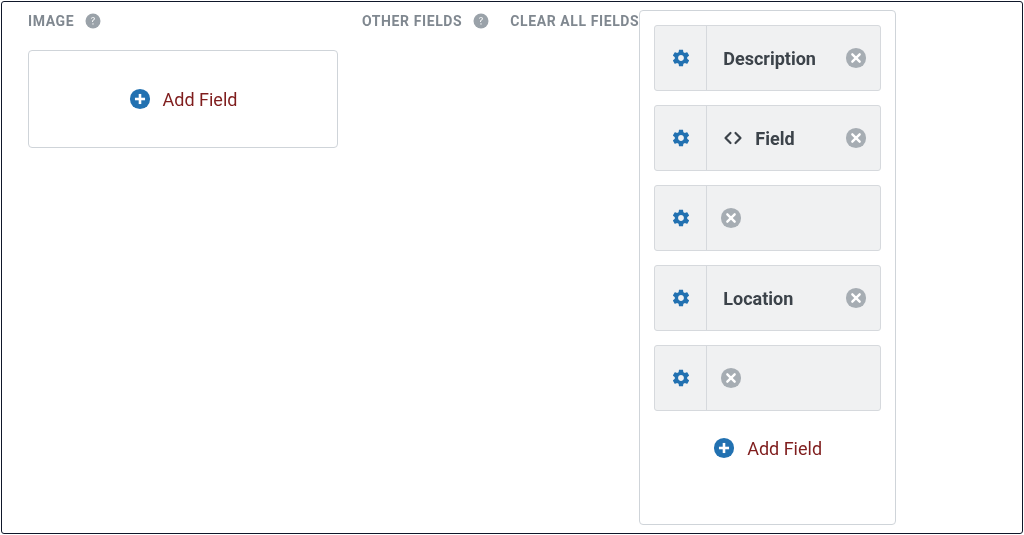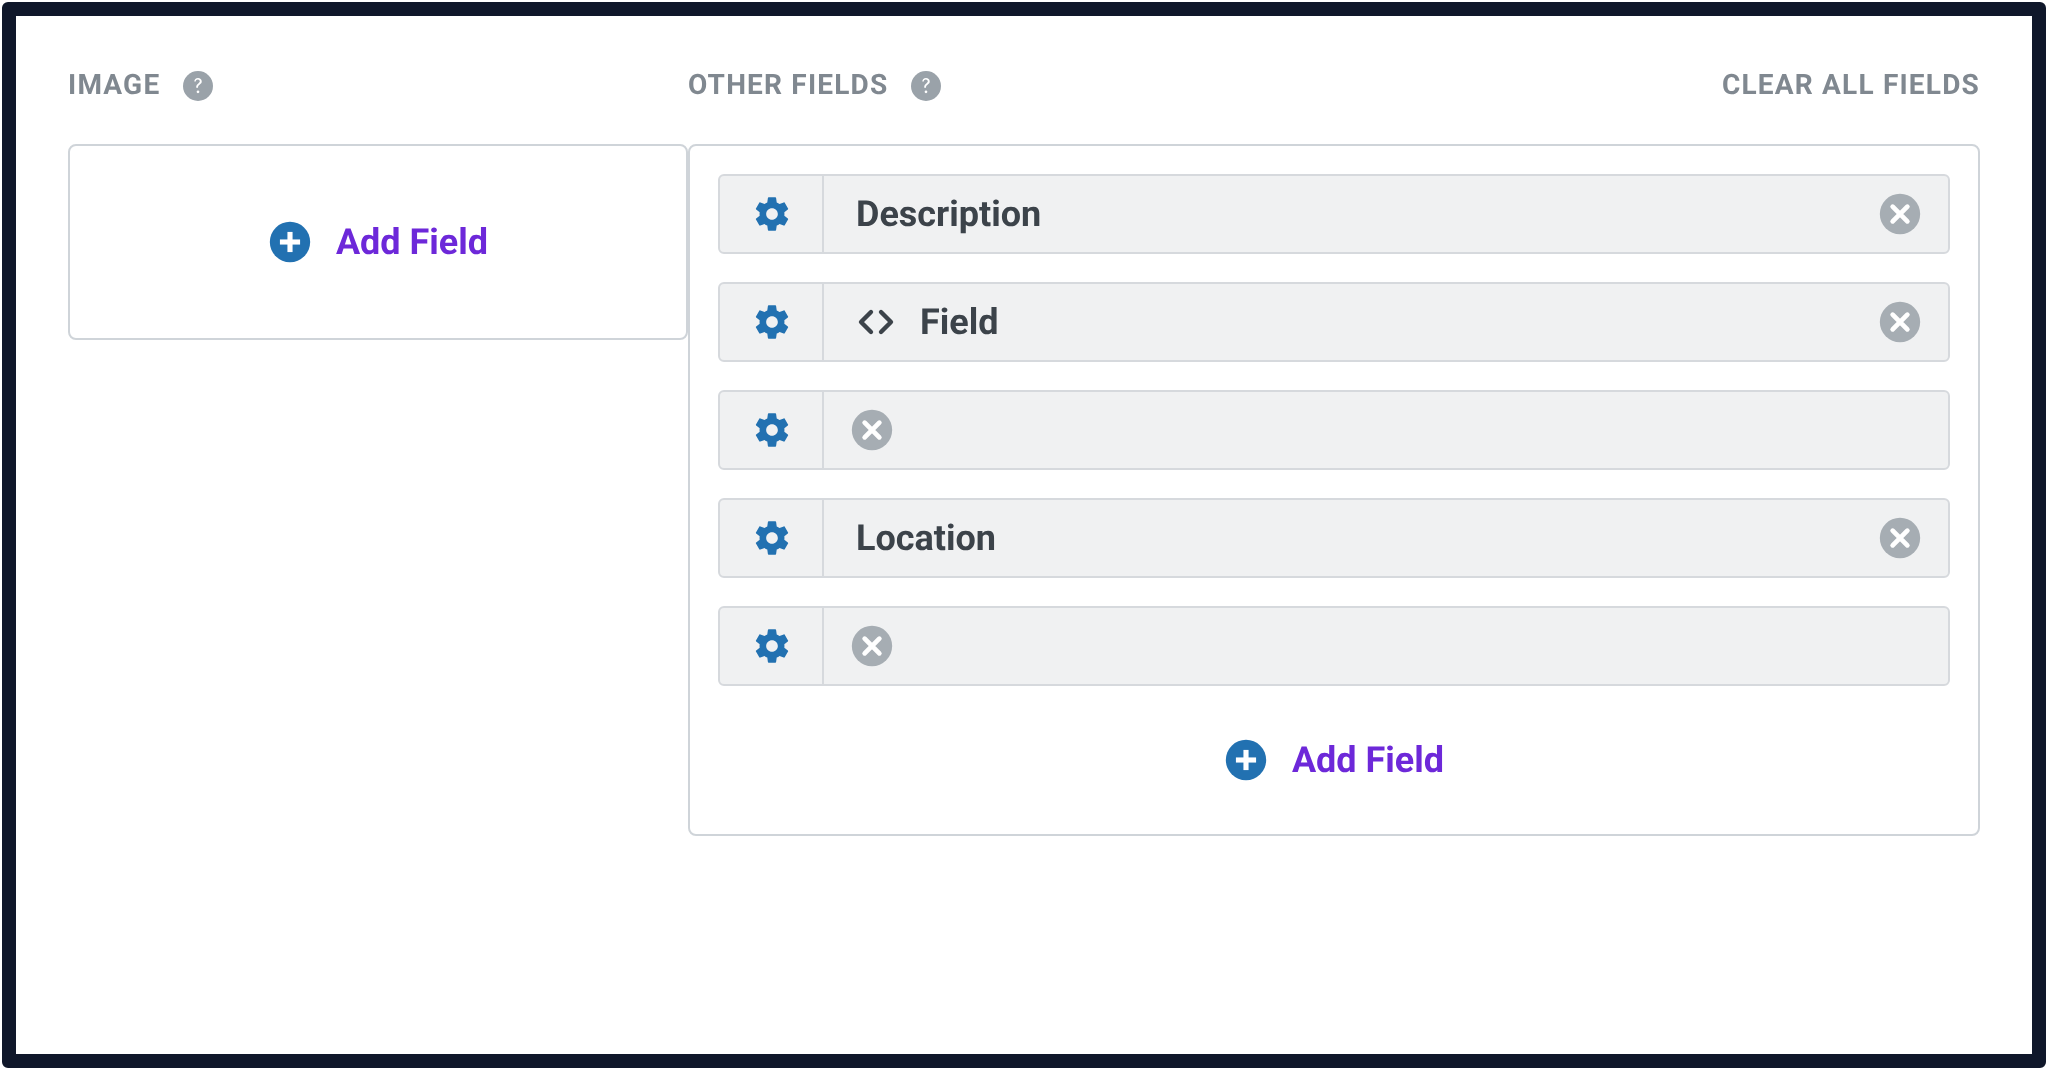--- a/index.html
+++ b/index.html
@@ -5,36 +5,37 @@
   * { box-sizing: border-box; }
   html, body { margin: 0; padding: 0; }
   body {
     font-family: -apple-system, BlinkMacSystemFont, "Segoe UI", Roboto, Helvetica, Arial, sans-serif;
     background: #fff;
     color: #3c434a;
     width: 1024px;
     height: 535px;
   }
   .panel {
-    border: 7px solid #0f172a;
+    border: 1px solid #0f172a;
     border-radius: 3px;
     width: 1022px;
     height: 533px;
     margin: 1px;
-    padding: 24px 26px;
-    display: flex;
+    padding: 8px 26px;
+    display: flex;
+    gap: 24px;
   }
   .col-left {
     width: 310px;
     flex-shrink: 0;
   }
   .col-right {
     flex: 1;
     display: flex;
-    flex-direction: column;
+    flex-direction: row;
   }
   .section-header {
     display: flex;
     align-items: center;
     gap: 10px;
     height: 22px;
     margin-bottom: 18px;
   }
   .section-title {
     font-size: 14px;
@@ -73,33 +74,33 @@
   }
   .add-field {
     display: flex;
     align-items: center;
     justify-content: center;
     gap: 12px;
     cursor: pointer;
     padding: 12px 0;
   }
   .add-field-label {
-    color: #6d28d9;
+    color: #7f1d1d;
     font-size: 18px;
-    font-weight: 700;
+    font-weight: 400;
   }
   .plus-icon {
     width: 22px;
     height: 22px;
     color: #2271b1;
   }
   .field-row {
     display: flex;
     align-items: stretch;
-    height: 40px;
+    height: 66px;
     background: #f0f1f2;
     border: 1px solid #d6d9dd;
     border-radius: 3px;
     overflow: hidden;
   }
   .gear-cell {
     width: 52px;
     display: flex;
     align-items: center;
     justify-content: center;

